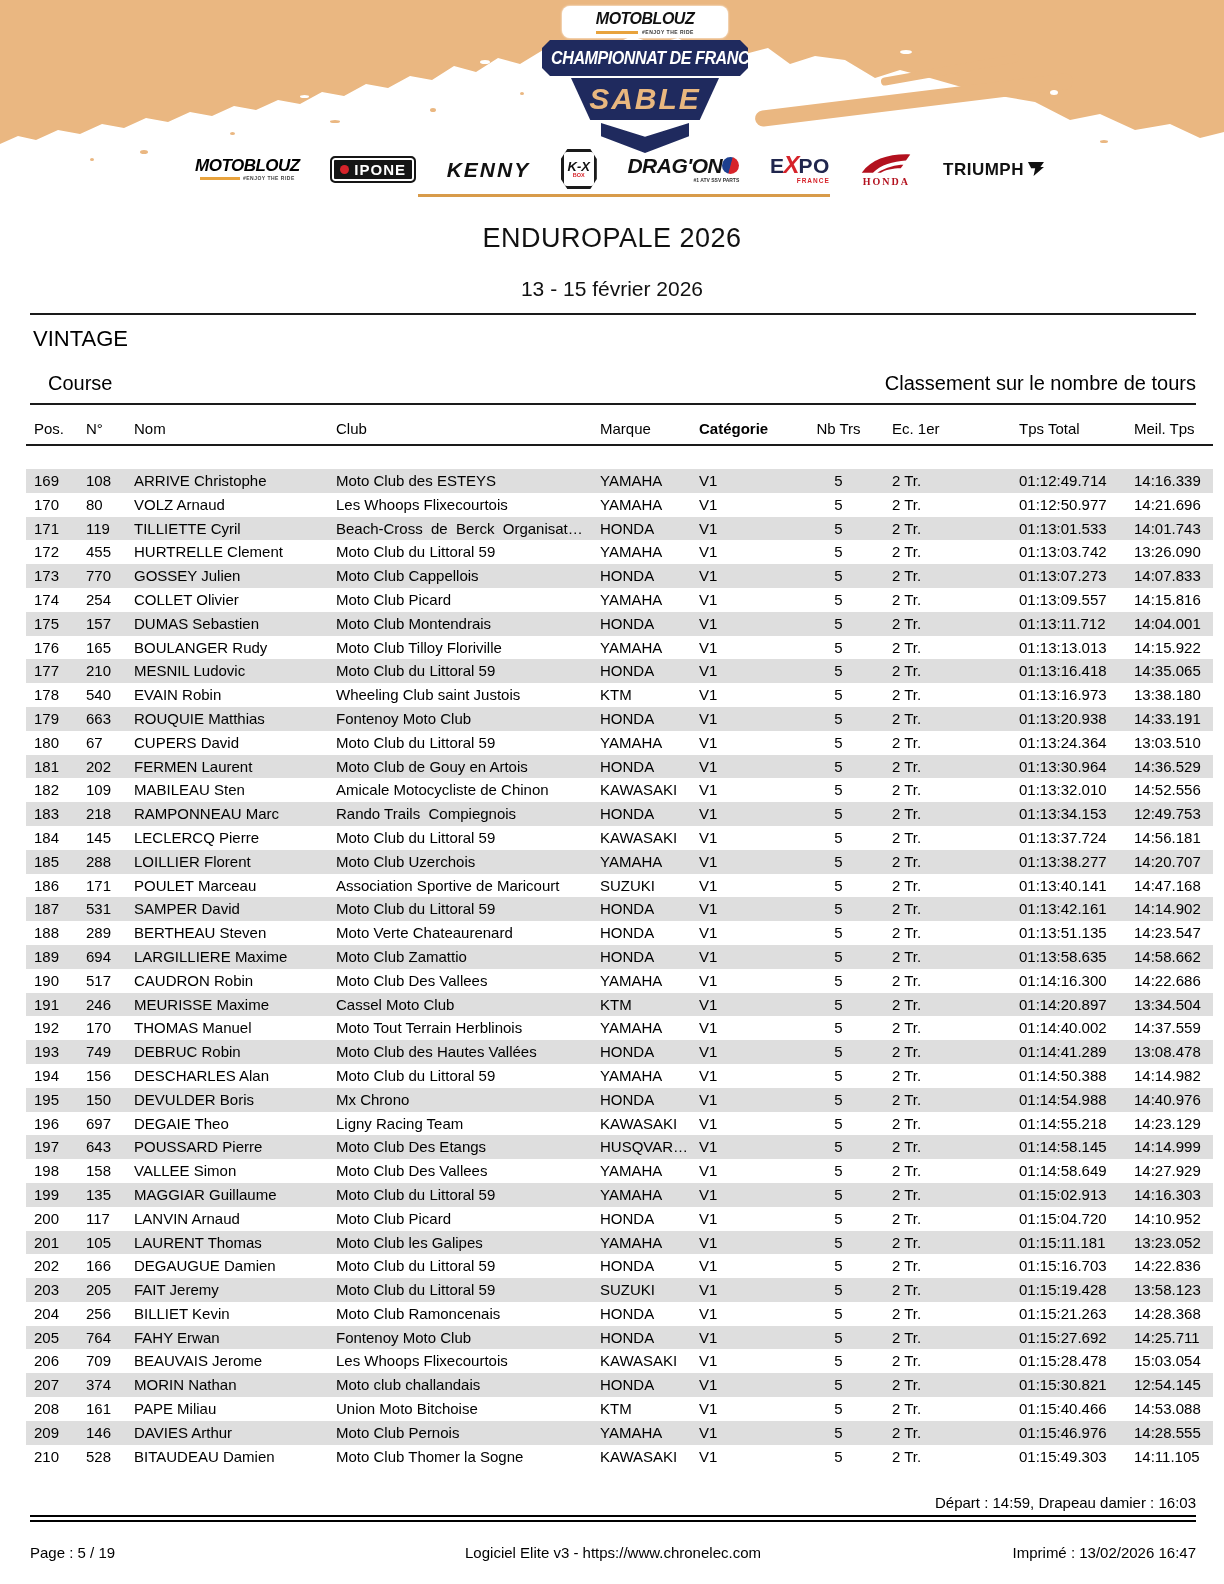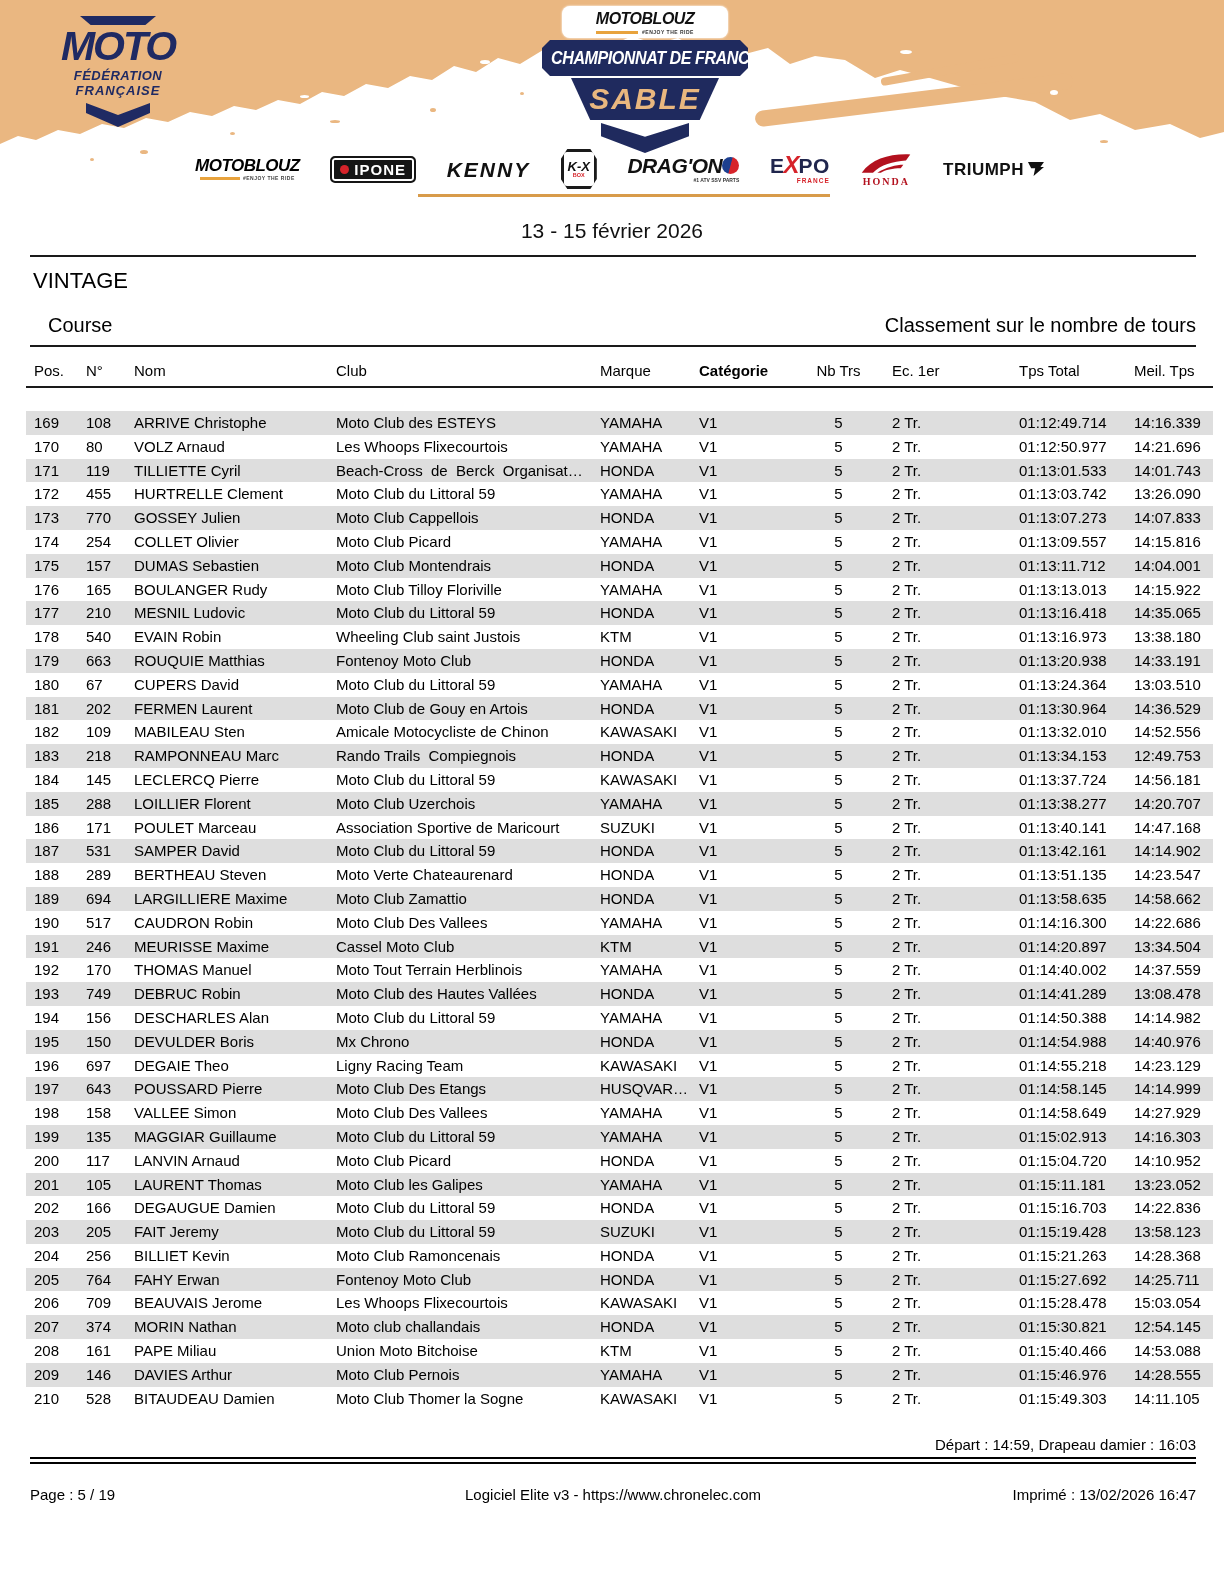--- a/index.html
+++ b/index.html
@@ -150,27 +150,20 @@
     <div class="flk" style="left:520px;top:92px;width:4px;height:3px;"></div>
     <div class="flk" style="left:610px;top:70px;width:7px;height:3px;"></div>
     <div class="flk" style="left:90px;top:158px;width:4px;height:3px;"></div>
     <div class="flk" style="left:1100px;top:140px;width:8px;height:3px;"></div>
     <div class="spk" style="left:480px;top:60px;width:10px;height:4px;"></div>
     <div class="spk" style="left:700px;top:25px;width:8px;height:3px;"></div>
     <div class="spk" style="left:900px;top:50px;width:12px;height:4px;"></div>
     <div class="spk" style="left:1050px;top:90px;width:8px;height:5px;"></div>
     <div class="spk" style="left:300px;top:95px;width:9px;height:3px;"></div>
 
-    <div class="ffm">
-      <div class="ffm-bar"></div>
-      <div class="ffm-moto">MOTO</div>
-      <div class="ffm-l2">FÉDÉRATION</div>
-      <div class="ffm-l3">FRANÇAISE</div>
-      <div class="ffm-chev"></div>
-    </div>
 
     <div class="shield">
       <div class="sh-plate">
         <div class="sh-brand">MOTOBLOUZ</div>
         <div class="sh-brand-sub">
           <span class="sh-line"></span>
           <span class="sh-sub-txt">#ENJOY THE RIDE</span>
         </div>
       </div>
       <div class="sh-banner">
@@ -224,20 +217,21 @@
         <div class="hd-text">HONDA</div>
       </div>
       <div class="sp sp-triumph">
         <span class="tr-word">TRIUMPH</span>
         <span class="tr-mark"></span>
       </div>
     </div>
     <div class="sp-divider"></div>
   </div>
 
+  <div class="event-title">ENDUROPALE 2026</div>
   <div class="event-dates">13 - 15 février 2026</div>
   <hr class="rule rule-1">
   <div class="category-title">VINTAGE</div>
   <div class="subhead">
     <span>Course</span>
     <span>Classement sur le nombre de tours</span>
   </div>
   <hr class="rule rule-2">
 
   <div class="thead grid-row">

